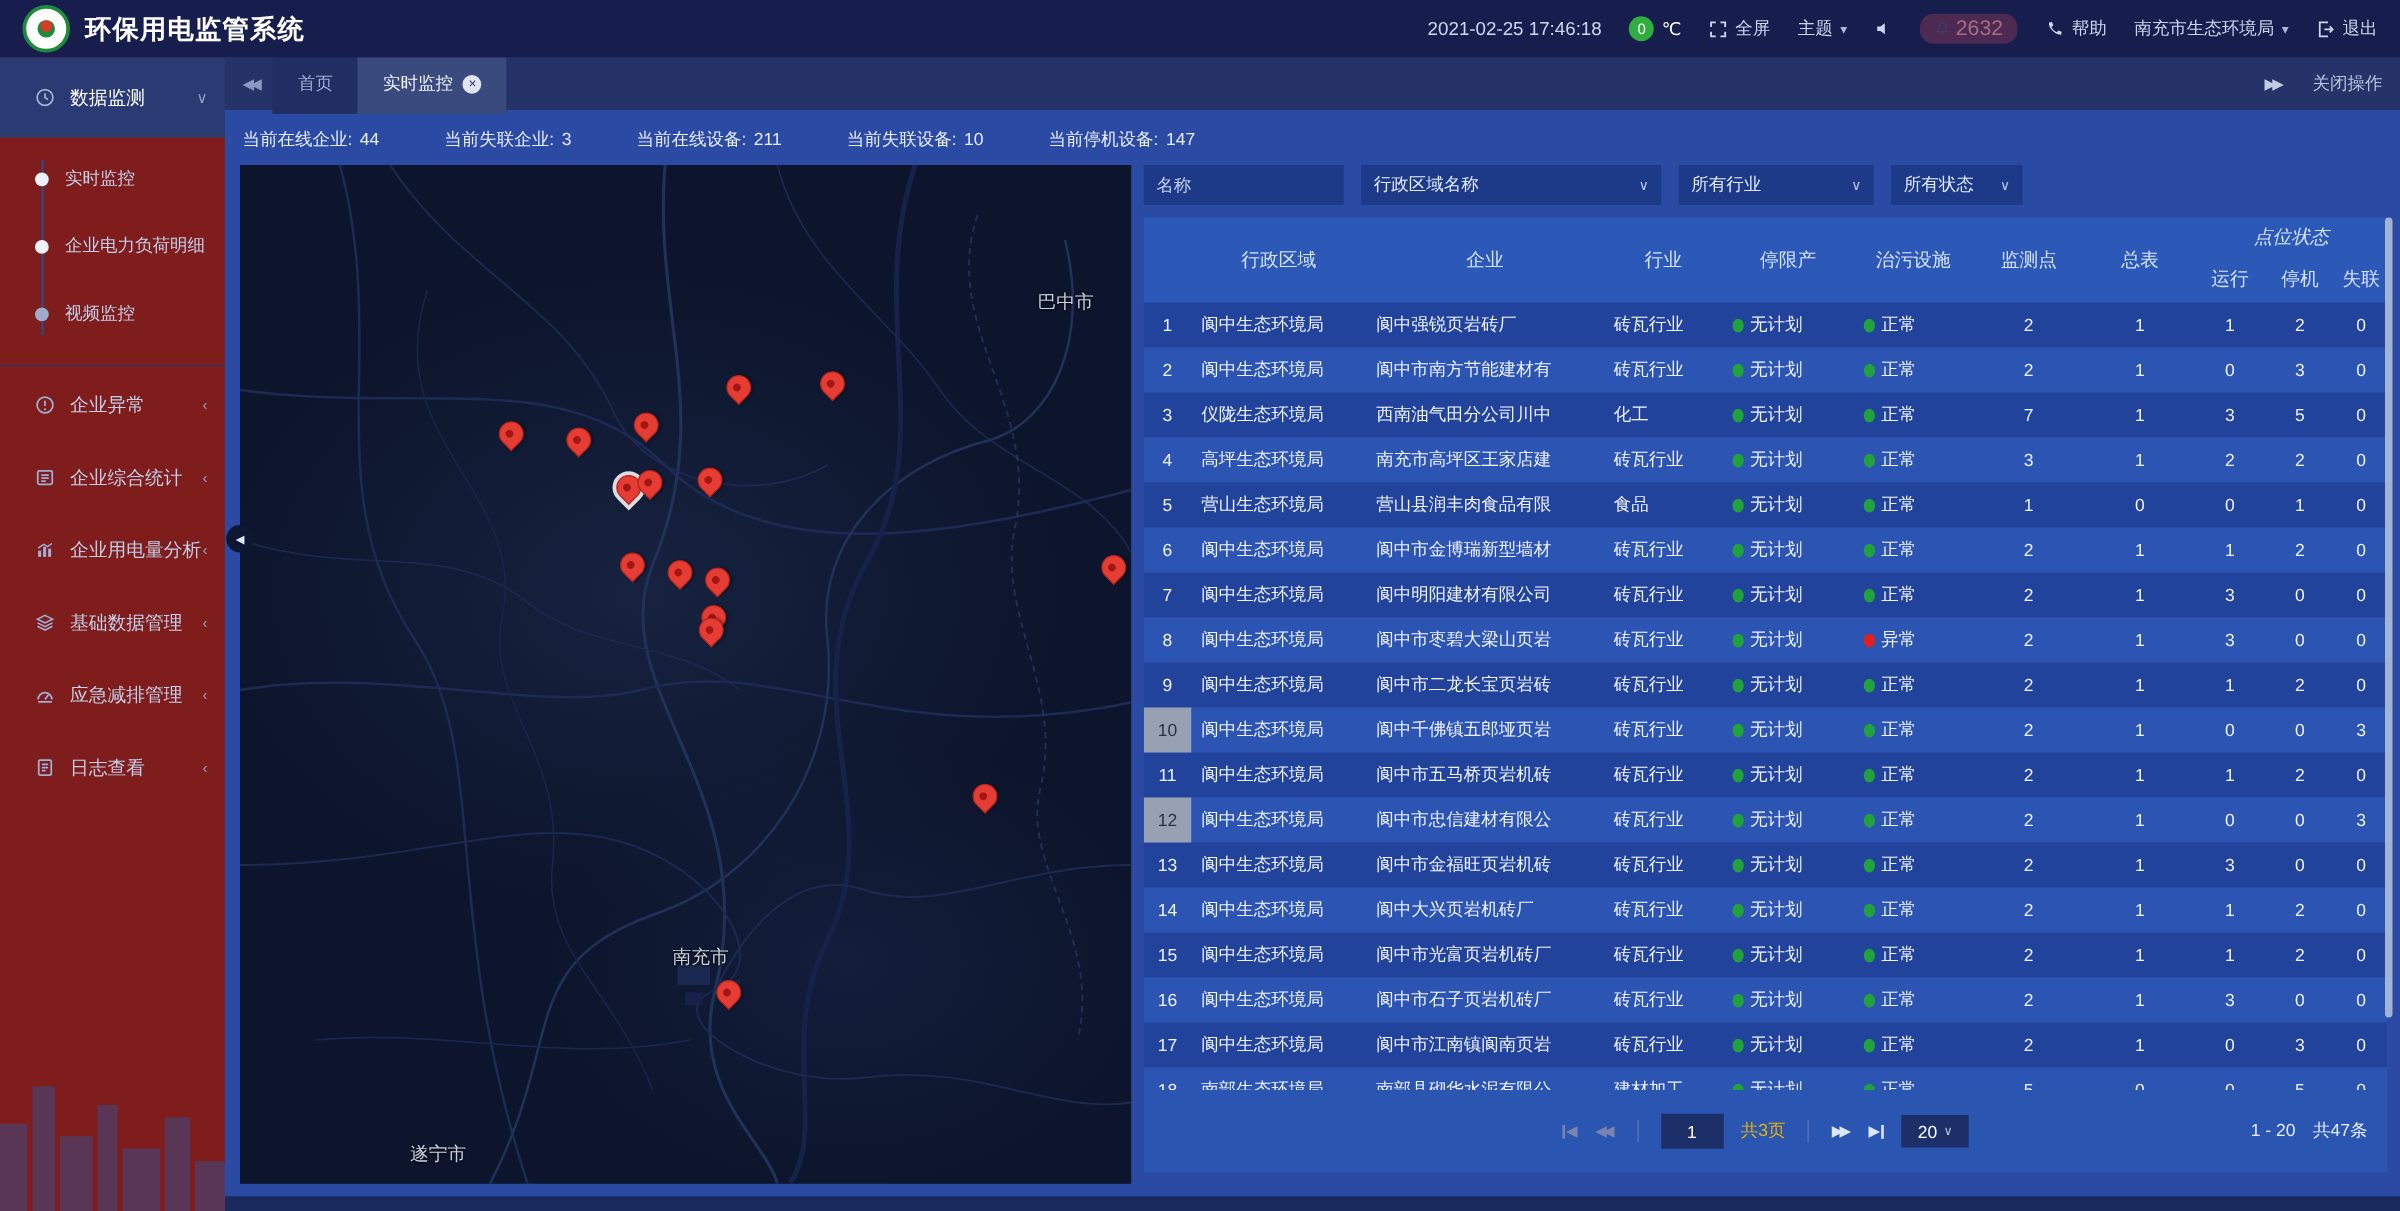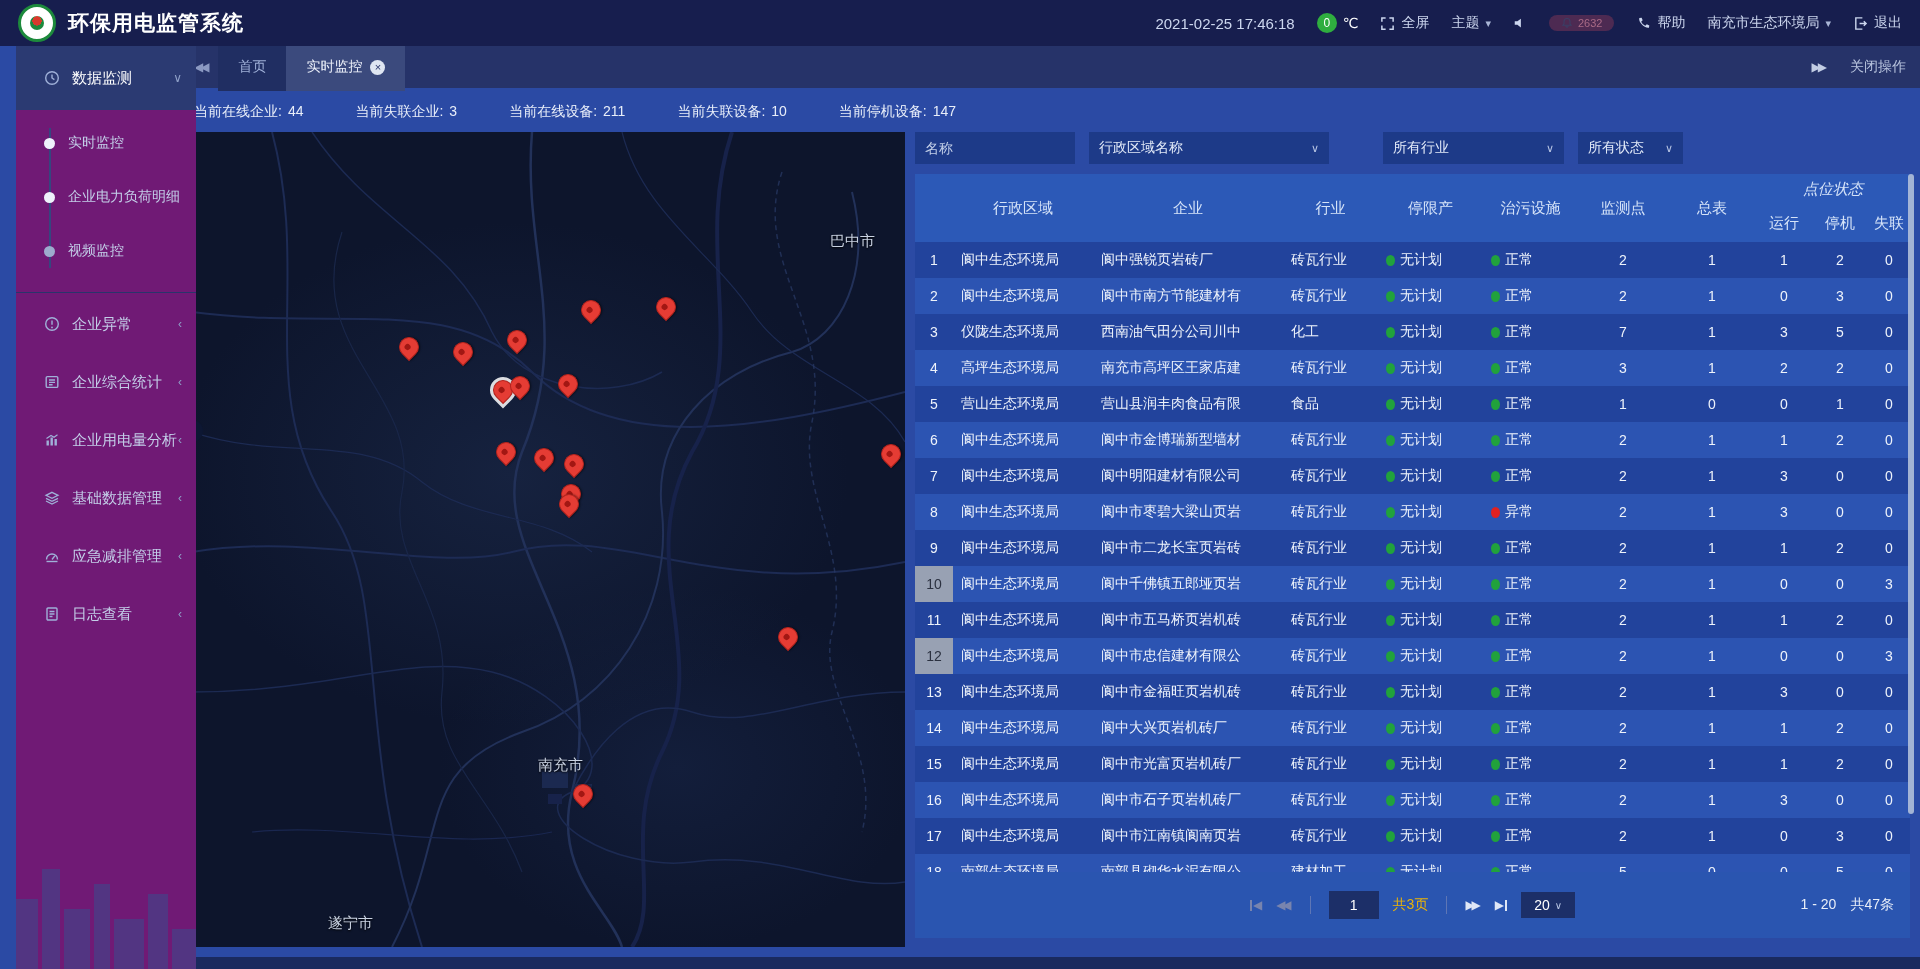--- a/index.html
+++ b/index.html
@@ -8,26 +8,26 @@
 
   
   .topbar{position:absolute;left:0;top:0;width:1920px;height:46px;background:#171e4e;display:flex;align-items:center;padding:0 18px;box-sizing:border-box;z-index:30;}
   .logo{width:32px;height:32px;border-radius:50%;background:#fff;border:3px solid #1d8a3c;display:flex;align-items:center;justify-content:center;margin-right:12px;flex:none;}
   .logo-core{width:14px;height:14px;border-radius:50%;background:radial-gradient(circle at 50% 35%,#d83a2c 0 40%,#1d8a3c 41% 100%);}
   .app-title{color:#ffffff;font-size:21px;font-weight:bold;letter-spacing:1px;}
   .topbar-right{margin-left:auto;display:flex;align-items:center;gap:22px;color:#ccd6ee;font-size:14px;}
   .top-item{display:flex;align-items:center;gap:6px;cursor:pointer;}
   .temp-badge{width:20px;height:20px;border-radius:50%;background:#2fae3f;color:#fff;font-size:12px;display:flex;align-items:center;justify-content:center;}
   .caret{font-size:11px;color:#aab6d6;}
-  .notif-pill{display:flex;align-items:center;gap:5px;background:#4d2a52;border-radius:11px;padding:2px 12px;color:#a96a86;font-size:11px;}
+  .notif-pill{display:flex;align-items:center;gap:5px;background:#4d2a52;border-radius:11px;padding:2px 12px;color:#a96a86;font-size:17px;}
   .ic{width:15px;height:15px;flex:none;}
   .ic svg{display:block;width:100%;height:100%;}
 
   
-  .sidebar{position:absolute;left:16px;top:46px;bottom:0;width:180px;background:#701a75;z-index:20;overflow:hidden;}
+  .sidebar{position:absolute;left:0;top:46px;bottom:0;width:180px;background:#7f1d1d;z-index:20;overflow:hidden;}
   .menu-item{position:relative;display:flex;align-items:center;height:58px;padding-left:28px;color:#c3cee8;font-size:15px;cursor:pointer;}
   .menu-item .mi-icon{width:16px;height:16px;margin-right:12px;color:#9fb0d8;flex:none;}
   .mi-icon svg{display:block;width:100%;height:100%;}
   .menu-item .mi-arrow{position:absolute;right:14px;color:#8fa0c8;font-size:12px;}
   .menu-item.active{background:#2b3a72;color:#ffffff;height:64px;}
   .submenu{position:relative;padding:6px 0 10px 0;}
   .submenu:before{content:"";position:absolute;left:33px;top:18px;bottom:20px;width:2px;background:#36467f;}
   .sub-item{position:relative;display:flex;align-items:center;height:54px;padding-left:52px;color:#c3cee8;font-size:14px;cursor:pointer;}
   .sub-item .dot-bullet{position:absolute;left:28px;width:11px;height:11px;border-radius:50%;background:#9dabcd;}
   .sub-item.current .dot-bullet{background:#eef2fb;}
@@ -61,21 +61,21 @@
   .pin.halo{box-shadow:0 0 0 3px rgba(255,255,255,.85),1px 1px 2px rgba(0,0,0,.45);}
   .map-toggle{position:absolute;left:-11px;top:288px;width:22px;height:22px;border-radius:50%;background:#0d1733;color:#dfe7f5;font-size:9px;display:flex;align-items:center;justify-content:center;z-index:6;cursor:pointer;}
 
   
   .right-panel{flex:1;display:flex;flex-direction:column;min-width:0;position:relative;}
   .filters{display:flex;gap:14px;height:32px;flex:none;}
   .f-input{width:160px;height:32px;box-sizing:border-box;background:#1d3a88;border:none;color:#e2eaf8;font-size:14px;padding:0 10px;outline:none;font-family:inherit;}
   .f-input::placeholder{color:#c2cfe8;}
   .f-select{height:32px;box-sizing:border-box;background:#1d3a88;color:#e2eaf8;font-size:14px;display:flex;align-items:center;justify-content:space-between;padding:0 10px;cursor:pointer;}
   .f-select .sel-caret{color:#b9c6e4;font-size:11px;margin-left:8px;}
-  .w-region{width:240px;} .w-industry{width:181px;margin-left:40px;} .w-status{width:105px;}
+  .w-region{width:240px;} .w-industry{width:156px;} .w-status{width:105px;}
 
   .table-wrap{margin-top:10px;flex:1;display:flex;flex-direction:column;min-height:0;}
   .thead{display:flex;background:#2c59b7;color:#d5e3f8;font-size:15px;height:68px;flex:none;}
   .th{display:flex;align-items:center;justify-content:center;}
   .group-col{display:flex;flex-direction:column;}
   .group-label{height:30px;display:flex;align-items:center;justify-content:center;font-style:italic;}
   .group-sub{display:flex;flex:1;}
   .group-sub .th{flex:none;}
   .tbody{height:630px;overflow:hidden;flex:none;}
   .tr{display:flex;align-items:center;height:36px;color:#eef3fb;font-size:14px;cursor:pointer;}

